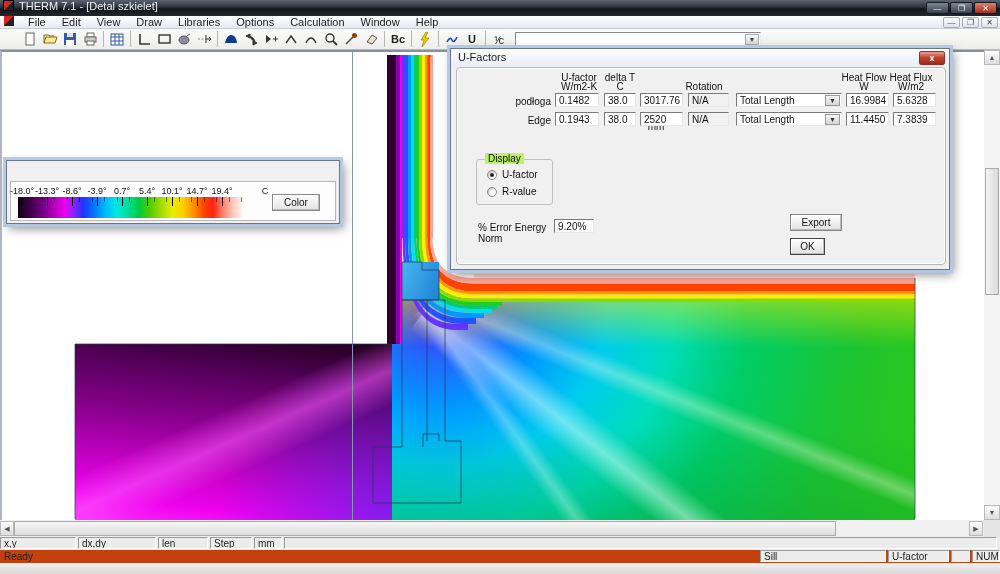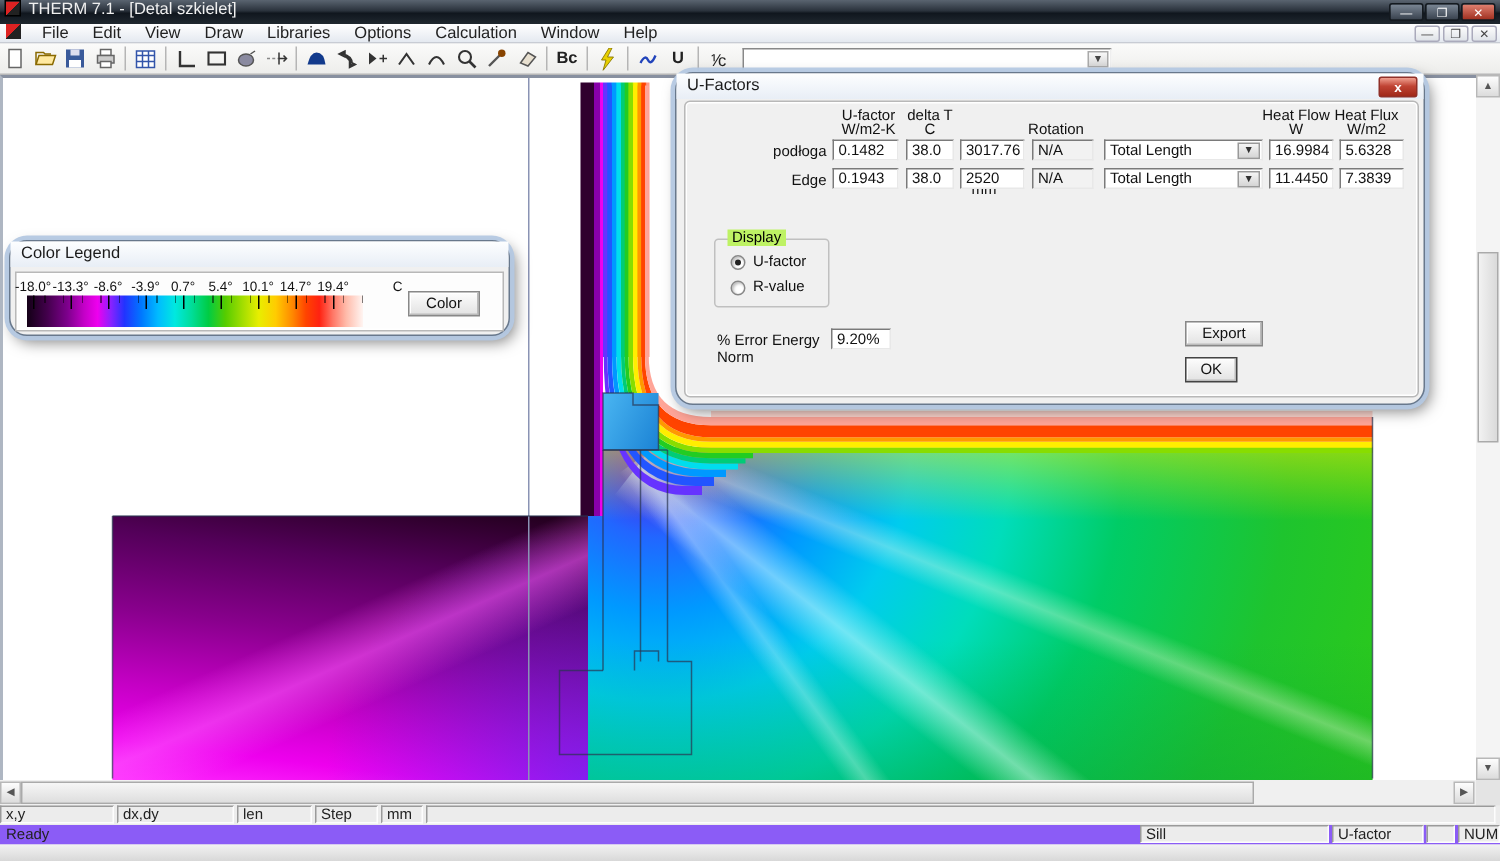--- a/index.html
+++ b/index.html
@@ -25,21 +25,21 @@
   .mdi-icon { width:10px; height:10px; margin:0 6px 0 4px;
     background:linear-gradient(135deg,#d22 0 50%,#222 50% 100%); }
   .menu-item { padding:0 8px; height:13px; line-height:13px; }
   .mdibtns { position:absolute; right:2px; top:1px; display:flex; gap:2px; }
   .mdibtn { width:17px; height:11px; font-size:8px; line-height:10px; text-align:center; color:#444;
     background:linear-gradient(#fcfcfc,#dfe3e8); border:1px solid #aab; border-radius:2px; }
 
   
   .toolbar { position:absolute; left:0; top:29px; width:1000px; height:21px;
     background:linear-gradient(#fbfbfa,#ededeb); border-bottom:1px solid #b8b8b8;
-    display:flex; align-items:center; padding-left:0; }
+    display:flex; align-items:center; padding-left:20px; }
   .tbtn { width:20px; height:18px; display:flex; align-items:center; justify-content:center;
     font-size:11px; color:#333; }
   .tsep { width:1px; height:16px; background:#b5b5b5; margin:0 3px; }
   .tglyph { font-size:11px; font-weight:bold; color:#222; }
   .tcombo { width:246px; height:15px; margin-left:6px; background:#fff;
     border:1px solid; border-color:#888 #eee #eee #888; position:relative; }
   .tcombo .arr { position:absolute; right:1px; top:1px; width:14px; height:11px;
     background:linear-gradient(#f8f8f8,#d8d8d8); border:1px solid #aaa;
     font-size:7px; line-height:10px; text-align:center; color:#444; }
 
@@ -85,30 +85,30 @@
   .sarrow { position:absolute; width:16px; height:15px; background:linear-gradient(#fdfdfd,#dcdcdc);
     border:1px solid #b8b8b8; font-size:7px; text-align:center; line-height:13px; color:#555; }
   .vthumb { position:absolute; left:1px; top:118px; width:14px; height:127px;
     background:linear-gradient(90deg,#f2f2f2,#dadada); border:1px solid #aaa; }
   .hscroll { position:absolute; left:0; top:520px; width:984px; height:17px; background:#f0f0f0; }
   .hthumb { position:absolute; left:14px; top:1px; width:822px; height:15px;
     background:linear-gradient(#f6f6f6,#dedede); border:1px solid #aaa; }
   .corner { position:absolute; left:984px; top:520px; width:16px; height:17px; background:#e4e4e4; }
   .status1 { position:absolute; left:0; top:537px; width:1000px; height:13px; background:#ececec;
     font-size:10px; color:#222; }
-  .status2 { position:absolute; left:0; top:550px; width:1000px; height:13px; background:#8b5cf6;
+  .status2 { position:absolute; left:0; top:550px; width:1000px; height:13px; background:#c2410c;
     font-size:10px; color:#222; }
   .sfld { position:absolute; top:0; height:12px; line-height:12px; padding-left:3px;
     border:1px solid; border-color:#9a9a9a #fdfdfd #fdfdfd #9a9a9a; background:#ececec; overflow:hidden; }
   .bottomedge { position:absolute; left:0; top:563px; width:1000px; height:11px;
     background:linear-gradient(#f2f2f2,#d8d8d8); }
 
   
   .w7 { position:absolute; background:#f0f0f0; border:1px solid #68788c;
-    box-shadow:0 0 0 3px rgba(180,200,225,.95), 3px 4px 10px rgba(0,0,0,.5); border-radius:12px; }
+    box-shadow:0 0 0 3px rgba(180,200,225,.95), 3px 4px 10px rgba(0,0,0,.5); border-radius:0; }
   .w7title { height:17px; font-size:11px; color:#1a1a1a; padding:2px 0 0 7px;
     background:linear-gradient(#fdfeff,#e8eef6); }
   .closebtn { position:absolute; width:26px; height:14px; border:1px solid #903028; border-radius:2px;
     background:linear-gradient(#f0a090,#c04434 45%,#a02818); color:#fff; font-size:9px;
     line-height:12px; text-align:center; font-weight:bold; }
   .grv { position:absolute; border:1px solid #fff; outline:1px solid #b8b8b8; }
   .fld { position:absolute; background:#fff; border:1px solid; border-color:#7a7a7a #e8e8e8 #e8e8e8 #7a7a7a;
     font-size:10px; line-height:12px; padding:1px 0 0 3px; color:#111; overflow:hidden; }
   .roifld { background:#f2f2f2; }
   .hdr { position:absolute; font-size:10px; color:#111; text-align:center; line-height:9px; }
@@ -339,21 +339,20 @@
         <path d="M400,248 H443"></path>
         <path d="M400,248 V395 M425,248 V389 M443,248 V389"></path>
         <path d="M400,395 H371 V451 H459 V389 H443"></path>
         <path d="M421,395 V382 H437 V389"></path>
         <path d="M913,226 V467"></path>
         <path d="M73,292 H390 M73,292 V467"></path>
       </g>
     </svg>
 
     <div class="w7" style="left:4px; top:108px; width:334px; height:64px;">
-      <div class="w7title">Color Legend</div>
       <div class="grv" style="left:4px; top:21px; width:324px; height:38px; background:#fdfdfd;">
         <span class="leglabel" style="left:-7px; top:3px;">-18.0°</span>
         <span class="leglabel" style="left:18px; top:3px;">-13.3°</span>
         <span class="leglabel" style="left:43px; top:3px;">-8.6°</span>
         <span class="leglabel" style="left:68px; top:3px;">-3.9°</span>
         <span class="leglabel" style="left:93px; top:3px;">0.7°</span>
         <span class="leglabel" style="left:118px; top:3px;">5.4°</span>
         <span class="leglabel" style="left:143px; top:3px;text-align:center;">10.1°</span>
         <span class="leglabel" style="left:168px; top:3px;">14.7°</span>
         <span class="leglabel" style="left:193px; top:3px;">19.4°</span>

